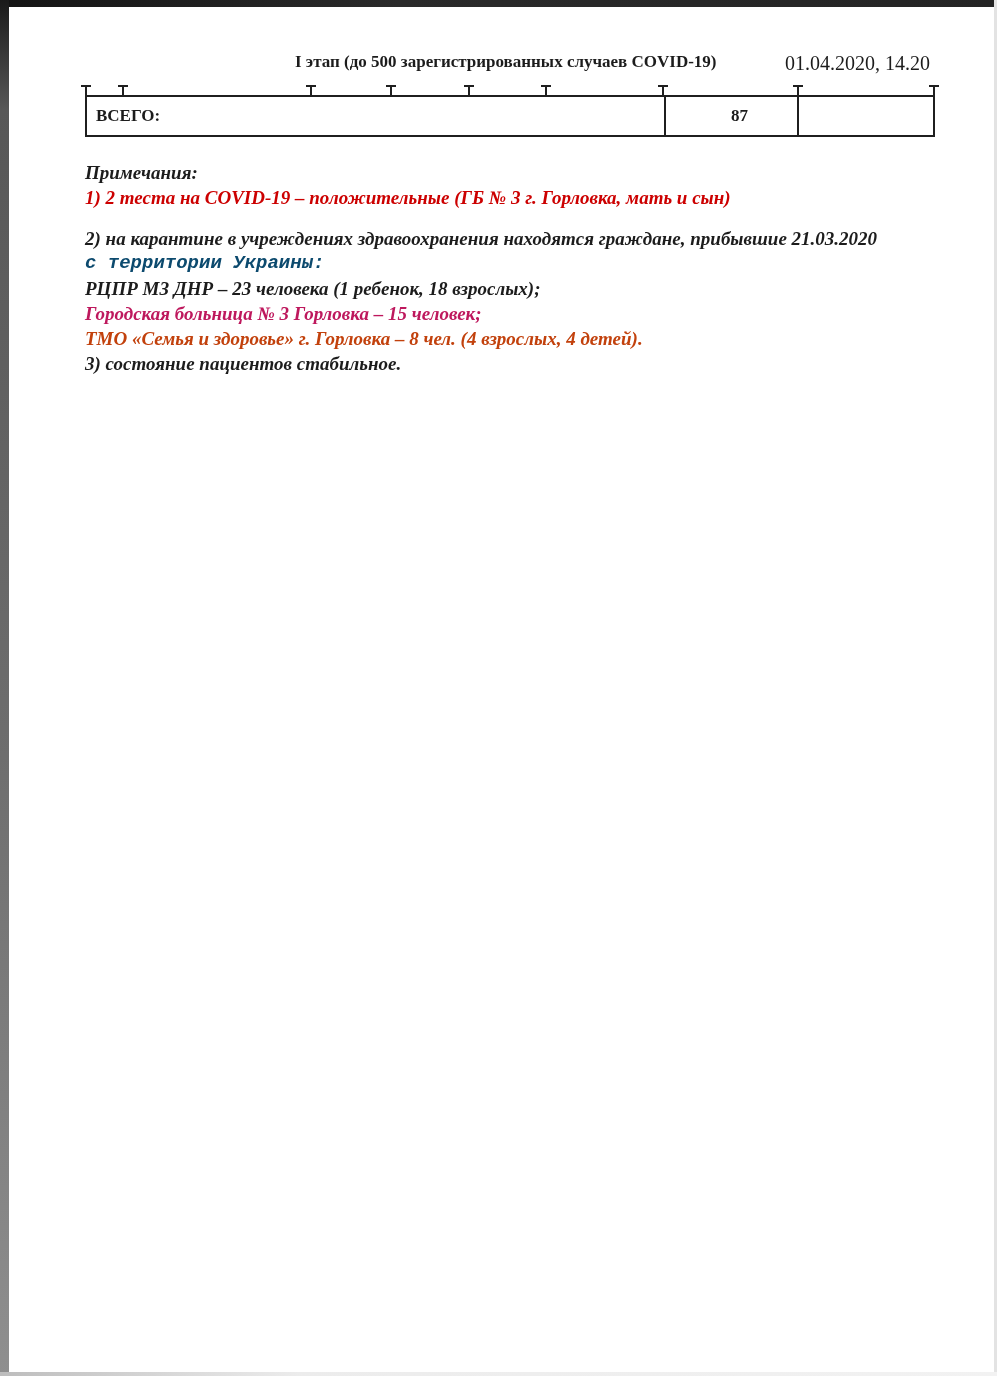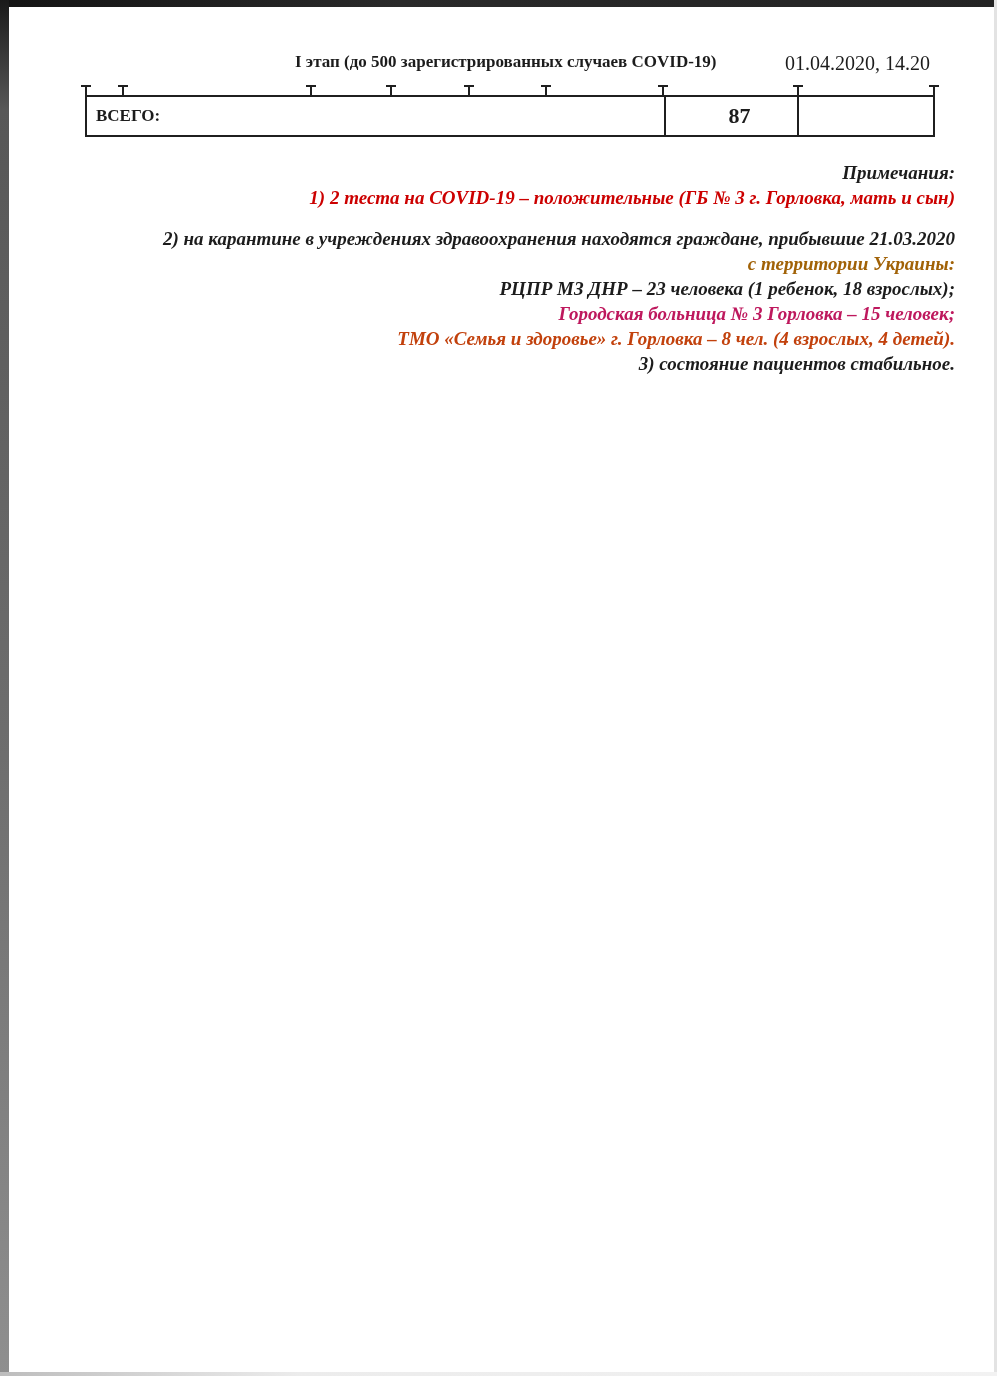--- a/index.html
+++ b/index.html
@@ -68,31 +68,31 @@
     justify-content: space-between;
   }
   .cell { box-sizing: border-box; display: flex; align-items: center; }
   .cell-label {
     flex: 0 0 577px; padding-left: 9px;
     font-size: 17px; font-weight: bold;
   }
   .cell-value {
     flex: 0 0 135px; justify-content: center;
     border-left: 2px solid #1f1f1f; border-right: 2px solid #1f1f1f;
-    font-size: 22px; font-weight: bold; padding-left: 16px;
+    font-size: 17px; font-weight: bold; padding-left: 16px;
   }
   .cell-empty { flex: 1 1 auto; }
 
   
   .notes {
     position: absolute; top: 160px; left: 85px; width: 870px;
     font-size: 19px; font-weight: bold; font-style: italic;
     line-height: 25px;
   }
-  .note-line { white-space: nowrap; text-align: right; }
+  .note-line { white-space: nowrap; }
 </style>
 </head>
 <body>
 
 <div class="edge-top"></div>
 <div class="edge-left"></div>
 <div class="edge-right"></div>
 <div class="edge-bottom"></div>
 
 <div class="doc-header">
@@ -116,18 +116,18 @@
     <div class="cell cell-label">ВСЕГО:</div>
     <div class="cell cell-value">87</div>
     <div class="cell cell-empty"></div>
   </div>
 </div>
 
 <div class="notes">
   <div class="note-line">Примечания:</div>
   <div class="note-line" style="color: rgb(204, 0, 0); font-style: italic;">1) 2 теста на COVID-19 – положительные (ГБ № 3 г. Горловка, мать и сын)</div>
   <div class="note-line" style="color: rgb(28, 28, 28); margin-top: 16px;">2) на карантине в учреждениях здравоохранения находятся граждане, прибывшие 21.03.2020</div>
-  <div class="note-line" style="color: #a16207;">с территории Украины:</div>
+  <div class="note-line" style="color: #0c4a6e; font-family: Liberation Mono, monospace;">с территории Украины:</div>
   <div class="note-line" style="color: rgb(28, 28, 28);">РЦПР МЗ ДНР – 23 человека (1 ребенок, 18 взрослых);</div>
   <div class="note-line" style="color: #be185d;">Городская больница № 3 Горловка – 15 человек;</div>
   <div class="note-line" style="color: #c2410c;">ТМО «Семья и здоровье» г. Горловка – 8 чел. (4 взрослых, 4 детей).</div>
   <div class="note-line" style="color: rgb(28, 28, 28);">3) состояние пациентов стабильное.</div>
 </div>
 
 </body></html>

